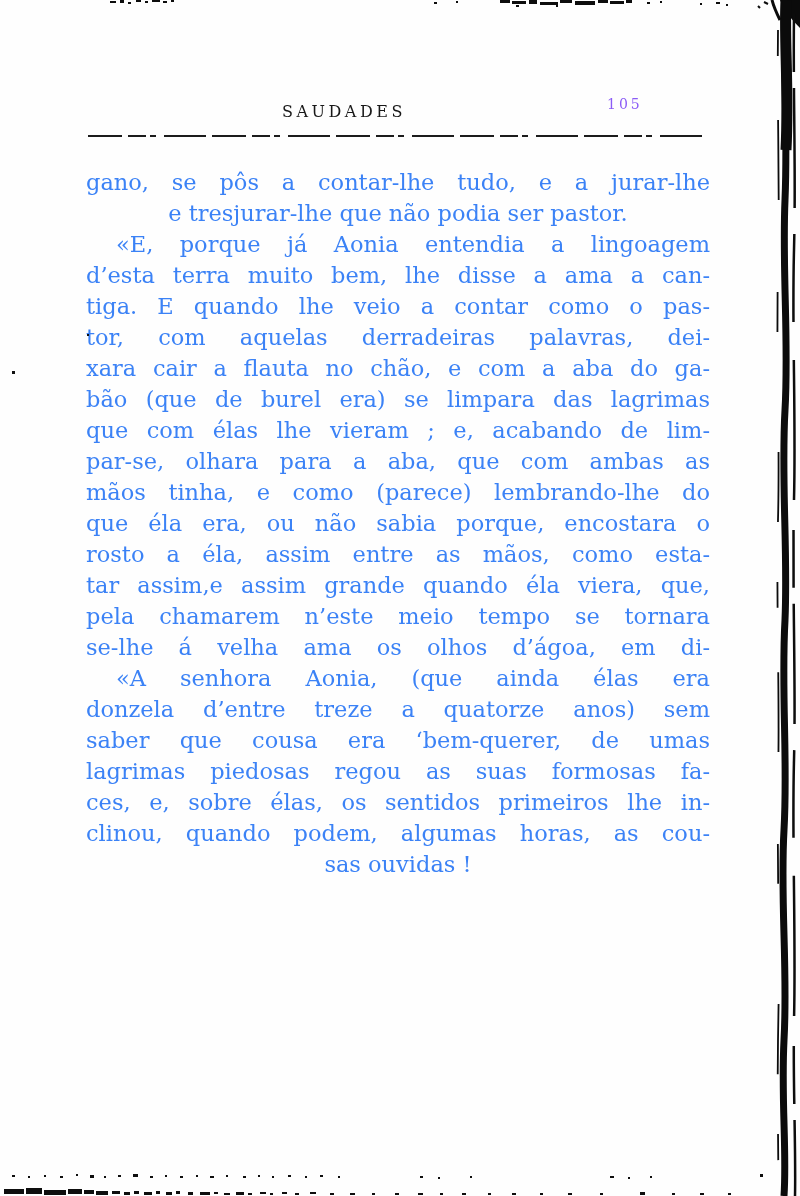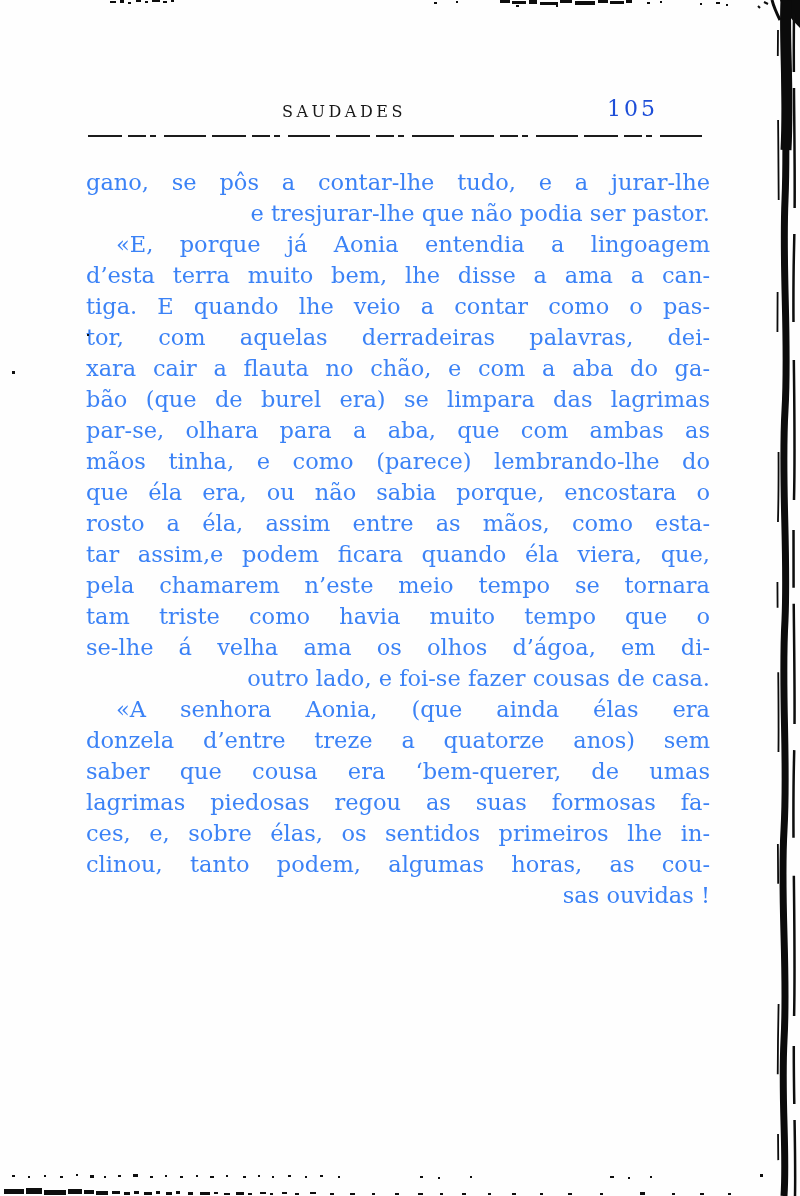--- a/index.html
+++ b/index.html
@@ -17,38 +17,38 @@
   .running-header {
     position: absolute; top: 96px; left: 0; width: 656px; height: 30px;
   }
   .running-title {
     position: absolute; left: 282px; top: 6px;
     font-size: 16px; letter-spacing: 3.5px;
     color: #181818;
   }
   .page-number {
     position: absolute; left: 607px; top: 0px;
-    font-size: 22px; letter-spacing: 3px;
-    color: #1d4ed8;
+    font-size: 14px; letter-spacing: 3px;
+    color: #8b5cf6;
   }
   .header-rule {
     position: absolute; left: 88px; top: 135px;
     width: 620px; height: 2px;
     background: repeating-linear-gradient(90deg,
       #1c1c1c 0 34px, transparent 34px 40px,
       #1c1c1c 40px 58px, transparent 58px 62px,
       #1c1c1c 62px 68px, transparent 68px 76px,
       #1c1c1c 76px 118px, transparent 118px 124px);
   }
   .text-block {
     position: absolute; left: 86px; top: 167px; width: 624px;
     font-size: 22.5px; line-height: 31px;
     color: #3b82f6;
   }
-  .ln { min-height: 31px; text-align: right; }
+  .ln { min-height: 31px; text-align: center; }
   .jfy { text-align: justify; text-align-last: justify; }
   .ind { text-indent: 30px; }
   .noise { position: absolute; pointer-events: none; }
   .noise-top { left: 0; top: 0; }
   .noise-bottom { left: 0; bottom: 0; }
   .edge-streak { right: 0; top: 0; }
   .speck { position: absolute; background: #101010; }
   .speck-a { left: 12px; top: 371px; width: 3px; height: 3px; }
   .speck-b { left: 87px; top: 334px; width: 2px; height: 2px; }
 </style>
@@ -66,35 +66,34 @@
 
   <div class="text-block">
     <div class="ln jfy">gano, se pôs a contar-lhe tudo, e a jurar-lhe</div>
     <div class="ln">e tresjurar-lhe que não podia ser pastor.</div>
     <div class="ln jfy ind">«E, porque já Aonia entendia a lingoagem</div>
     <div class="ln jfy">d’esta terra muito bem, lhe disse a ama a can-</div>
     <div class="ln jfy">tiga. E quando lhe veio a contar como o pas-</div>
     <div class="ln jfy">tor,  com  aquelas derradeiras palavras, dei-</div>
     <div class="ln jfy">xara cair a flauta no chão, e com a aba do ga-</div>
     <div class="ln jfy">bão (que de burel era) se limpara das lagrimas</div>
+    <div class="ln jfy">que com élas lhe vieram ; e, acabando de lim-</div>
     <div class="ln jfy">par-se, olhara para a aba, que com ambas as</div>
     <div class="ln jfy">mãos tinha, e como (parece) lembrando-lhe do</div>
     <div class="ln jfy">que éla era, ou não sabia porque, encostara o</div>
     <div class="ln jfy">rosto a éla, assim entre as mãos, como esta-</div>
-    <div class="ln jfy">tar assim,e podem ficara quando éla viera, que,</div>
+    <div class="ln jfy">tar assim,e assim grande quando éla viera, que,</div>
     <div class="ln jfy">pela chamarem n’este meio tempo se tornara</div>
-    <div class="ln jfy">tam triste como havia muito tempo que o</div>
     <div class="ln jfy">se-lhe á velha ama os olhos d’ágoa, em di-</div>
-    <div class="ln">outro lado, e foi-se fazer cousas de casa.</div>
     <div class="ln jfy ind">«A senhora Aonia, (que ainda élas era</div>
     <div class="ln jfy">donzela d’entre treze a quatorze anos) sem</div>
     <div class="ln jfy">saber que cousa era ‘bem-querer, de umas</div>
     <div class="ln jfy">lagrimas piedosas regou as suas formosas fa-</div>
     <div class="ln jfy">ces, e, sobre élas, os sentidos primeiros lhe in-</div>
-    <div class="ln jfy">clinou, tanto podem, algumas horas, as cou-</div>
+    <div class="ln jfy">clinou, quando podem, algumas horas, as cou-</div>
     <div class="ln">sas ouvidas !</div>
   </div>
 
   <svg class="noise noise-top" width="800" height="12" viewBox="0 0 800 12">
     <g fill="#0d0d0d">
       <rect x="110" y="1" width="6" height="2"></rect>
         <rect x="120" y="0" width="4" height="3"></rect>
       <rect x="128" y="2" width="3" height="2"></rect>
         <rect x="136" y="0" width="5" height="2"></rect>
       <rect x="145" y="1" width="3" height="2"></rect>

